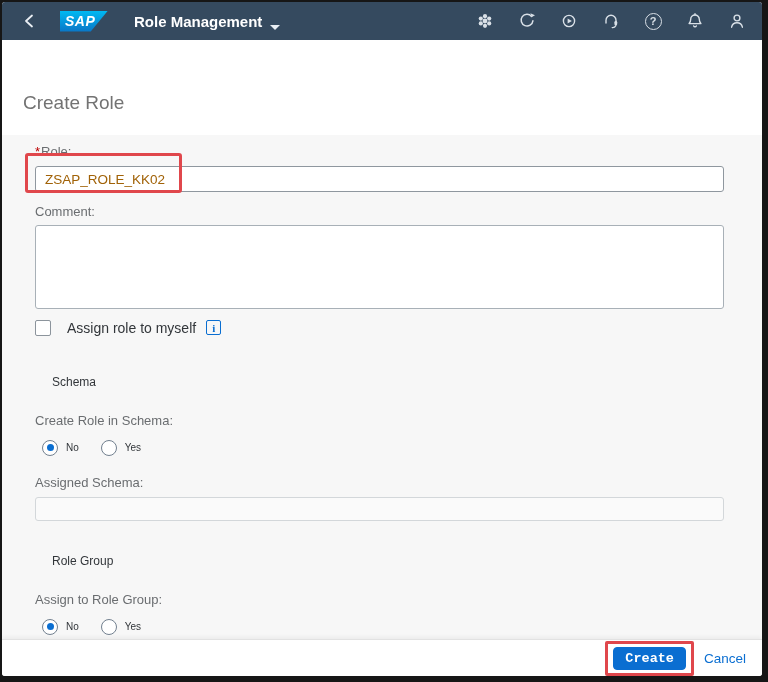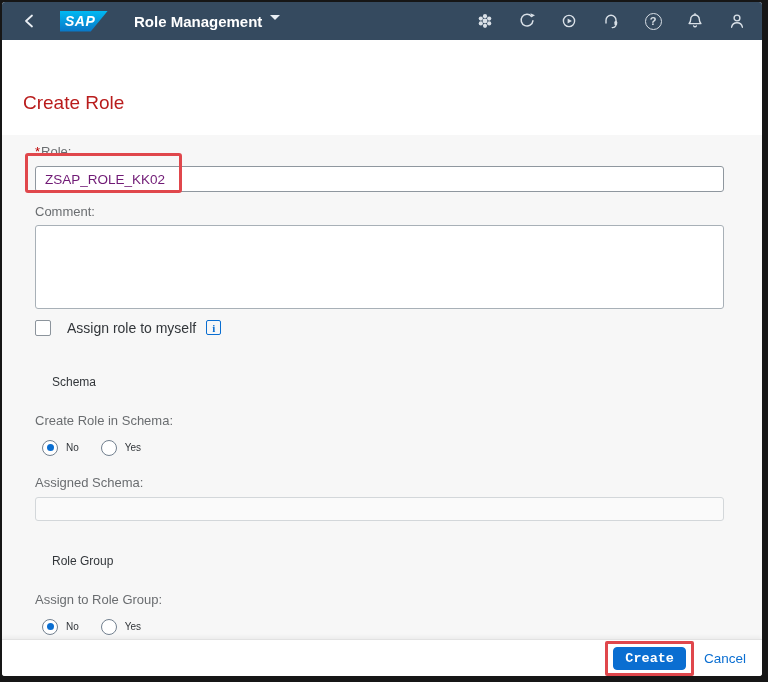--- a/index.html
+++ b/index.html
@@ -10,40 +10,40 @@
   .app { position:absolute; left:2px; top:2px; width:760px; height:674px; background:#fff; border-radius:3px; overflow:hidden; display:flex; flex-direction:column; }
 
   
   .shell { height:38px; background:#354a5f; display:flex; align-items:center; padding:0 11px 0 14px; flex:none; }
   .shell-btn { width:28px; height:28px; display:flex; align-items:center; justify-content:center; cursor:pointer; flex:none; }
   .back-btn { margin-right:16px; }
   .sap-logo { width:48px; height:21px; background:linear-gradient(180deg,#00b9f2,#0a76c6);
               clip-path:polygon(0 0,100% 0,64% 100%,0 100%);
               color:#fff; font-weight:bold; font-style:italic; font-size:14px; line-height:21px;
               padding-left:5px; letter-spacing:.5px; margin-right:26px; flex:none; }
-  .shell-title { display:flex; align-items:flex-start; gap:8px; cursor:pointer; }
+  .shell-title { display:flex; align-items:flex-end; gap:8px; cursor:pointer; }
   .shell-title span { color:#fff; font-weight:bold; font-size:15px; }
   .caret-down { width:0; height:0; border-left:5px solid transparent; border-right:5px solid transparent; border-top:5px solid #e9eef3; margin-top:2px; }
   .shell-spacer { flex:1; }
   .shell-actions { display:flex; gap:14px; }
   .icon-svg { display:block; }
   .help-circle { width:17px; height:17px; border:1.4px solid #d9e0e7; border-radius:50%; color:#d9e0e7;
                  font-size:11px; font-weight:bold; display:flex; align-items:center; justify-content:center; }
 
   
   .title-bar { height:95px; background:#fff; padding:52px 0 0 21px; flex:none; }
-  .page-title { font-size:19px; font-weight:400; color:#b91c1c; }
+  .page-title { font-size:19px; font-weight:400; color:#737373; }
 
   
   .content { background:#f7f7f7; flex:1; padding:0 38px 0 33px; overflow:hidden; }
   .field-label { font-size:13px; color:#6a6d70; line-height:14px; }
   .req { color:#bb0000; margin-right:1px; }
   .role-label { padding-top:10px; }
   .text-input { display:block; width:689px; height:26px; margin-top:7px; border:1px solid #8f979f; border-radius:3px;
-                background:#fff; font-family:"Liberation Sans",sans-serif; font-size:13.5px; color:#701a75; padding:0 9px; outline:none; }
+                background:#fff; font-family:"Liberation Sans",sans-serif; font-size:13.5px; color:#a16207; padding:0 9px; outline:none; }
   .comment-label { margin-top:13px; }
   .comment-area { display:block; width:689px; height:84px; margin-top:6px; border:1px solid #a8b0b7; border-radius:3px;
                   background:#fff; resize:none; font-family:"Liberation Sans",sans-serif; font-size:13.5px; color:#32363a; padding:6px 9px; outline:none; }
   .check-row { margin-top:10px; display:flex; align-items:center; height:17px; }
   .checkbox { width:16px; height:16px; border:1.5px solid #8c949c; border-radius:2px; background:#fff; cursor:pointer; flex:none; }
   .check-label { margin-left:16px; font-size:14px; color:#32363a; }
   .info-icon { margin-left:10px; width:15px; height:15px; border:1.2px solid #0a6ed1; border-radius:2px; color:#0a6ed1;
                font-size:11px; font-weight:bold; font-family:"Liberation Serif",serif; display:flex; align-items:center; justify-content:center; cursor:pointer; }
 
   .section-heading { margin:36px 0 0 17px; font-size:12px; color:#32363a; font-weight:400; line-height:20px; }

